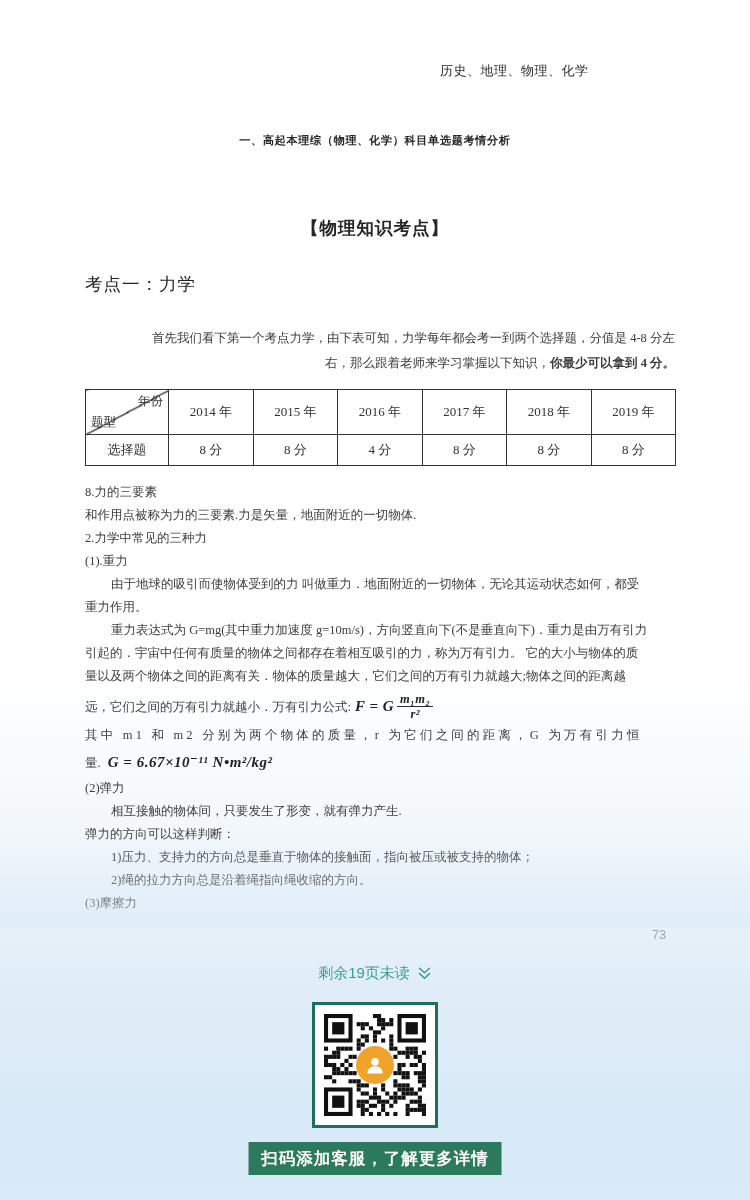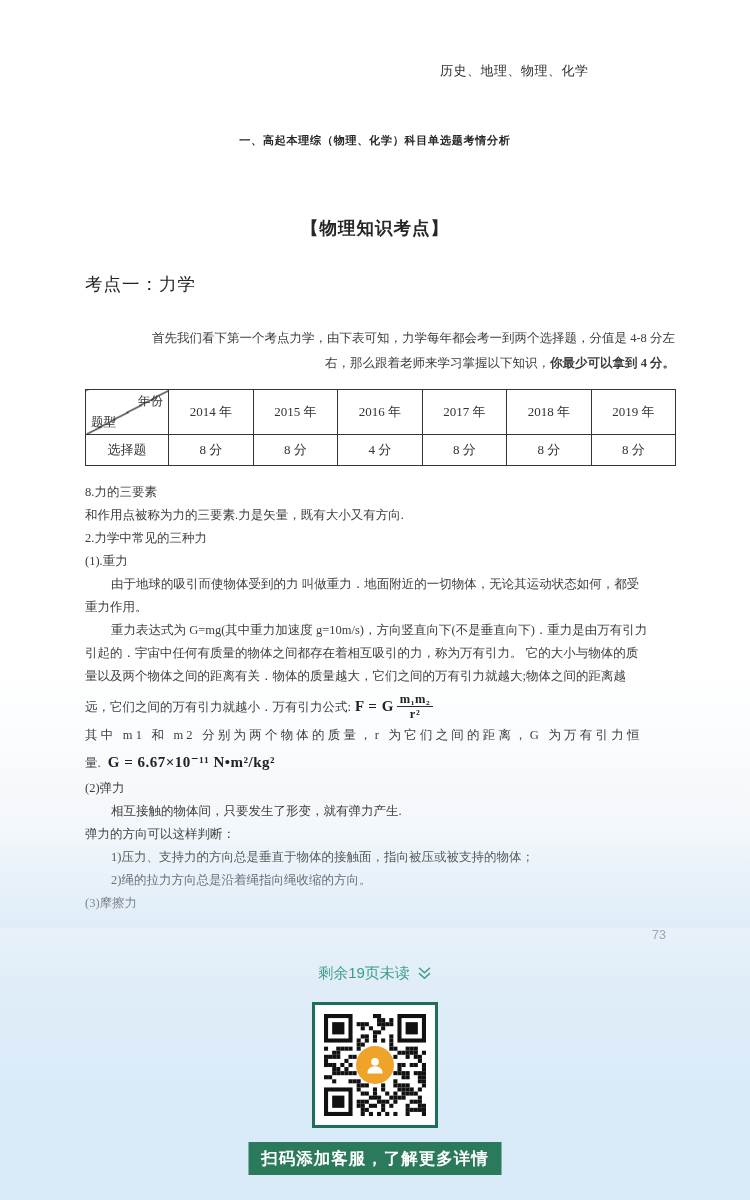--- a/index.html
+++ b/index.html
@@ -22,21 +22,21 @@
   .score-table .drow td{height:30px;}
   .corner{position:relative;width:82px;
           background:linear-gradient(to bottom right,transparent calc(50% - .7px),#343434 calc(50% - .7px),#343434 calc(50% + .7px),transparent calc(50% + .7px));}
   .corner .c-top{position:absolute;top:3px;right:5px;font-size:12.5px;}
   .corner .c-bot{position:absolute;bottom:3px;left:5px;font-size:12.5px;}
   .content{position:absolute;left:85px;top:481px;width:600px;}
   .content p{margin:0;height:23px;line-height:23px;font-size:12.5px;color:#3c3c3c;white-space:nowrap;}
   .content p.spread{letter-spacing:3.2px;}
   .content p.formula-row{height:36px;line-height:36px;}
   .content p.formula2-row{height:30px;line-height:30px;}
-  .math{font-weight:600;font-size:15px;color:#222;margin-left:4px;letter-spacing:.5px;}
+  .math{font-style:italic;font-weight:600;font-size:15px;color:#222;margin-left:4px;letter-spacing:.5px;}
   .frac{display:inline-block;text-align:center;vertical-align:middle;margin-left:3px;margin-top:-3px;}
   .frac .num,.frac .den{display:block;font-size:12.5px;line-height:14px;padding:0 3px;}
   .frac .den{border-top:1.3px solid #2c2c2c;}
   .c-f0{color:#4a4f55;} .c-f1{color:#5a6670;} .c-f2{color:#68798a;}
   .c-f3{color:#7b90a2;} .c-f4{color:#8ba1b4;}
   .fade-overlay{position:absolute;left:0;top:828px;width:750px;height:100px;pointer-events:none;
                 background:linear-gradient(180deg,rgba(222,236,248,0) 0%,rgba(218,234,247,.55) 100%);}
   .page-num{position:absolute;left:652px;top:928px;font-size:12.5px;color:#9aa7b2;
             font-family:"Liberation Sans","DejaVu Sans",sans-serif;}
   .remaining{position:absolute;left:0;right:0;top:964px;display:flex;justify-content:center;align-items:center;
@@ -90,21 +90,21 @@
       <td>4 分</td>
       <td>8 分</td>
       <td>8 分</td>
       <td>8 分</td>
     </tr>
   </tbody>
     </table>
 
   <div class="content">
     <p>8.力的三要素</p>
-    <p>和作用点被称为力的三要素.力是矢量，既有大小又有方向.</p>
+    <p>和作用点被称为力的三要素.力是矢量，地面附近的一切物体.</p>
     <p>2.力学中常见的三种力</p>
     <p>(1).重力</p>
     <p class="indent">由于地球的吸引而使物体受到的力 叫做重力．地面附近的一切物体，无论其运动状态如何，都受</p>
     <p>重力作用。</p>
     <p class="indent">重力表达式为 G=mg(其中重力加速度 g=10m/s)，方向竖直向下(不是垂直向下)．重力是由万有引力</p>
     <p>引起的．宇宙中任何有质量的物体之间都存在着相互吸引的力，称为万有引力。 它的大小与物体的质</p>
     <p>量以及两个物体之间的距离有关．物体的质量越大，它们之间的万有引力就越大;物体之间的距离越</p>
     <p class="formula-row">
       <span>远，它们之间的万有引力就越小．万有引力公式:</span><span class="math"><span>F = G</span><span class="frac"><span class="num">m₁m₂</span><span class="den">r²</span></span></span>
     </p>

